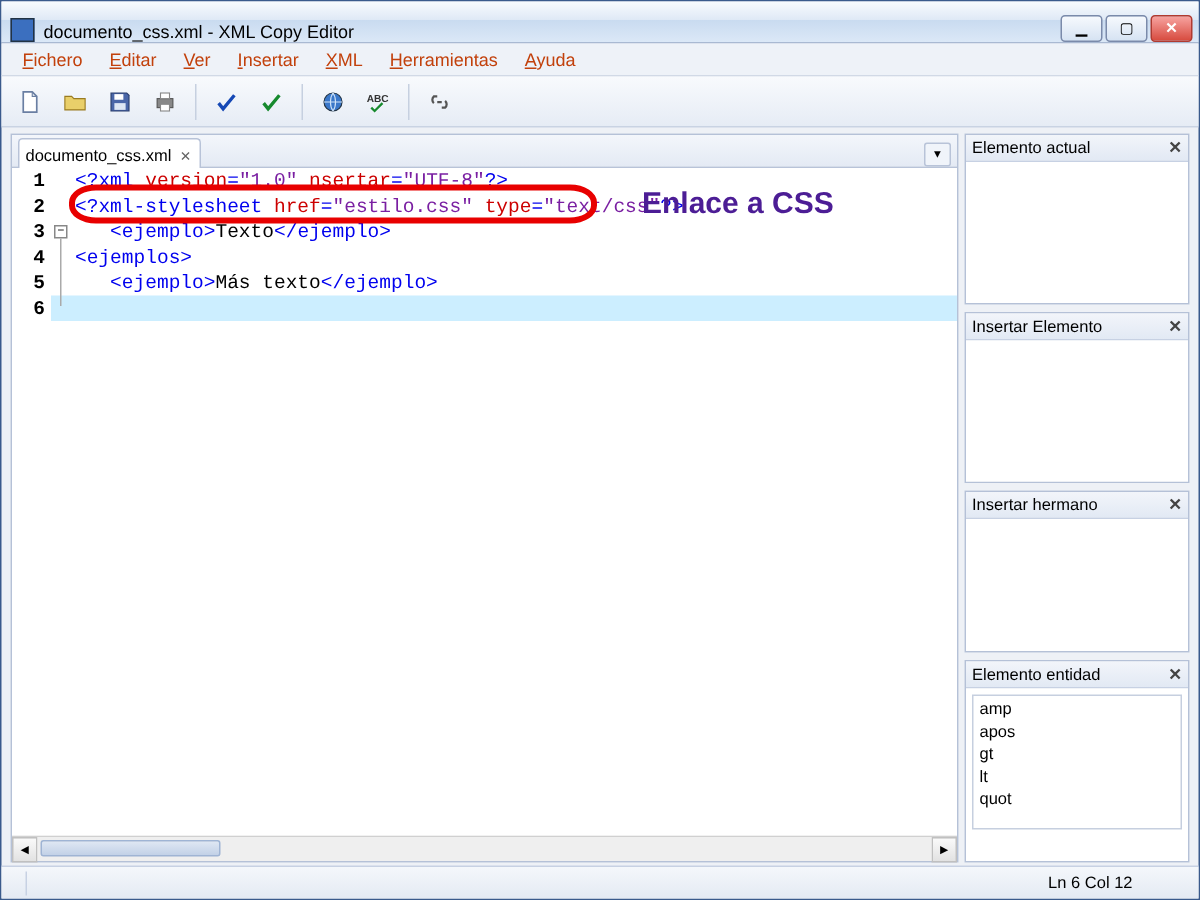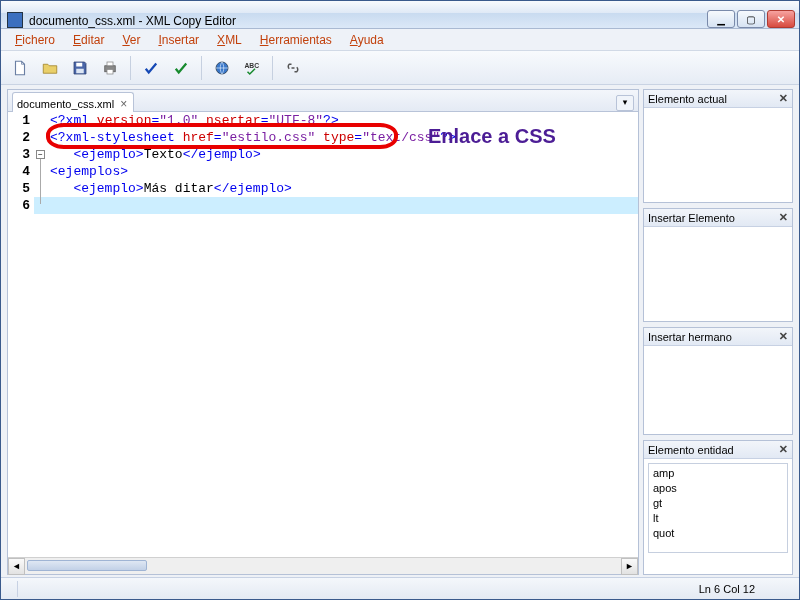--- a/index.html
+++ b/index.html
@@ -160,21 +160,21 @@
         <div class="fold">
           <div style="height:34px"></div>
           <div class="box">−</div>
           <div class="vline" style="top:47px;height:45px"></div>
         </div>
         <div class="code">
           <div class="row"><span class="kw-blue">&lt;?</span><span class="kw-blue">xml </span><span class="kw-red">version</span><span class="kw-blue">=</span><span class="kw-purple">"1.0" </span><span class="kw-red">nsertar</span><span class="kw-blue">=</span><span class="kw-purple">"UTF-8"</span><span class="kw-blue">?&gt;</span></div>
           <div class="row"><span class="kw-blue">&lt;?</span><span class="kw-blue">xml-stylesheet </span><span class="kw-red">href</span><span class="kw-blue">=</span><span class="kw-purple">"estilo.css" </span><span class="kw-red">type</span><span class="kw-blue">=</span><span class="kw-purple">"text/css"</span><span class="kw-blue">?&gt;</span></div>
           <div class="row"><span>   </span><span class="kw-blue">&lt;</span><span class="kw-blue">ejemplo</span><span class="kw-blue">&gt;</span><span class="txt">Texto</span><span class="kw-blue">&lt;/</span><span class="kw-blue">ejemplo</span><span class="kw-blue">&gt;</span></div>
           <div class="row"><span class="kw-blue">&lt;</span><span class="kw-blue">ejemplos</span><span class="kw-blue">&gt;</span></div>
-          <div class="row"><span>   </span><span class="kw-blue">&lt;</span><span class="kw-blue">ejemplo</span><span class="kw-blue">&gt;</span><span class="txt">Más ditar</span><span class="kw-blue">&lt;/</span><span class="kw-blue">ejemplo</span><span class="kw-blue">&gt;</span></div>
+          <div class="row"><span>   </span><span class="kw-blue">&lt;</span><span class="kw-blue">ejemplo</span><span class="kw-blue">&gt;</span><span class="txt">Más texto</span><span class="kw-blue">&lt;/</span><span class="kw-blue">ejemplo</span><span class="kw-blue">&gt;</span></div>
         </div>
         <div class="annot-ring" style="left:38px; top:11px; width:352px; height:26px;"></div>
         <div class="annot-label" style="left:420px; top:13px;">Enlace a CSS</div>
       </div>
       <div class="hscroll">
         <div class="arr">◄</div>
         <div class="track">
             <div class="thumb"></div>
           </div>
         <div class="arr">►</div>

